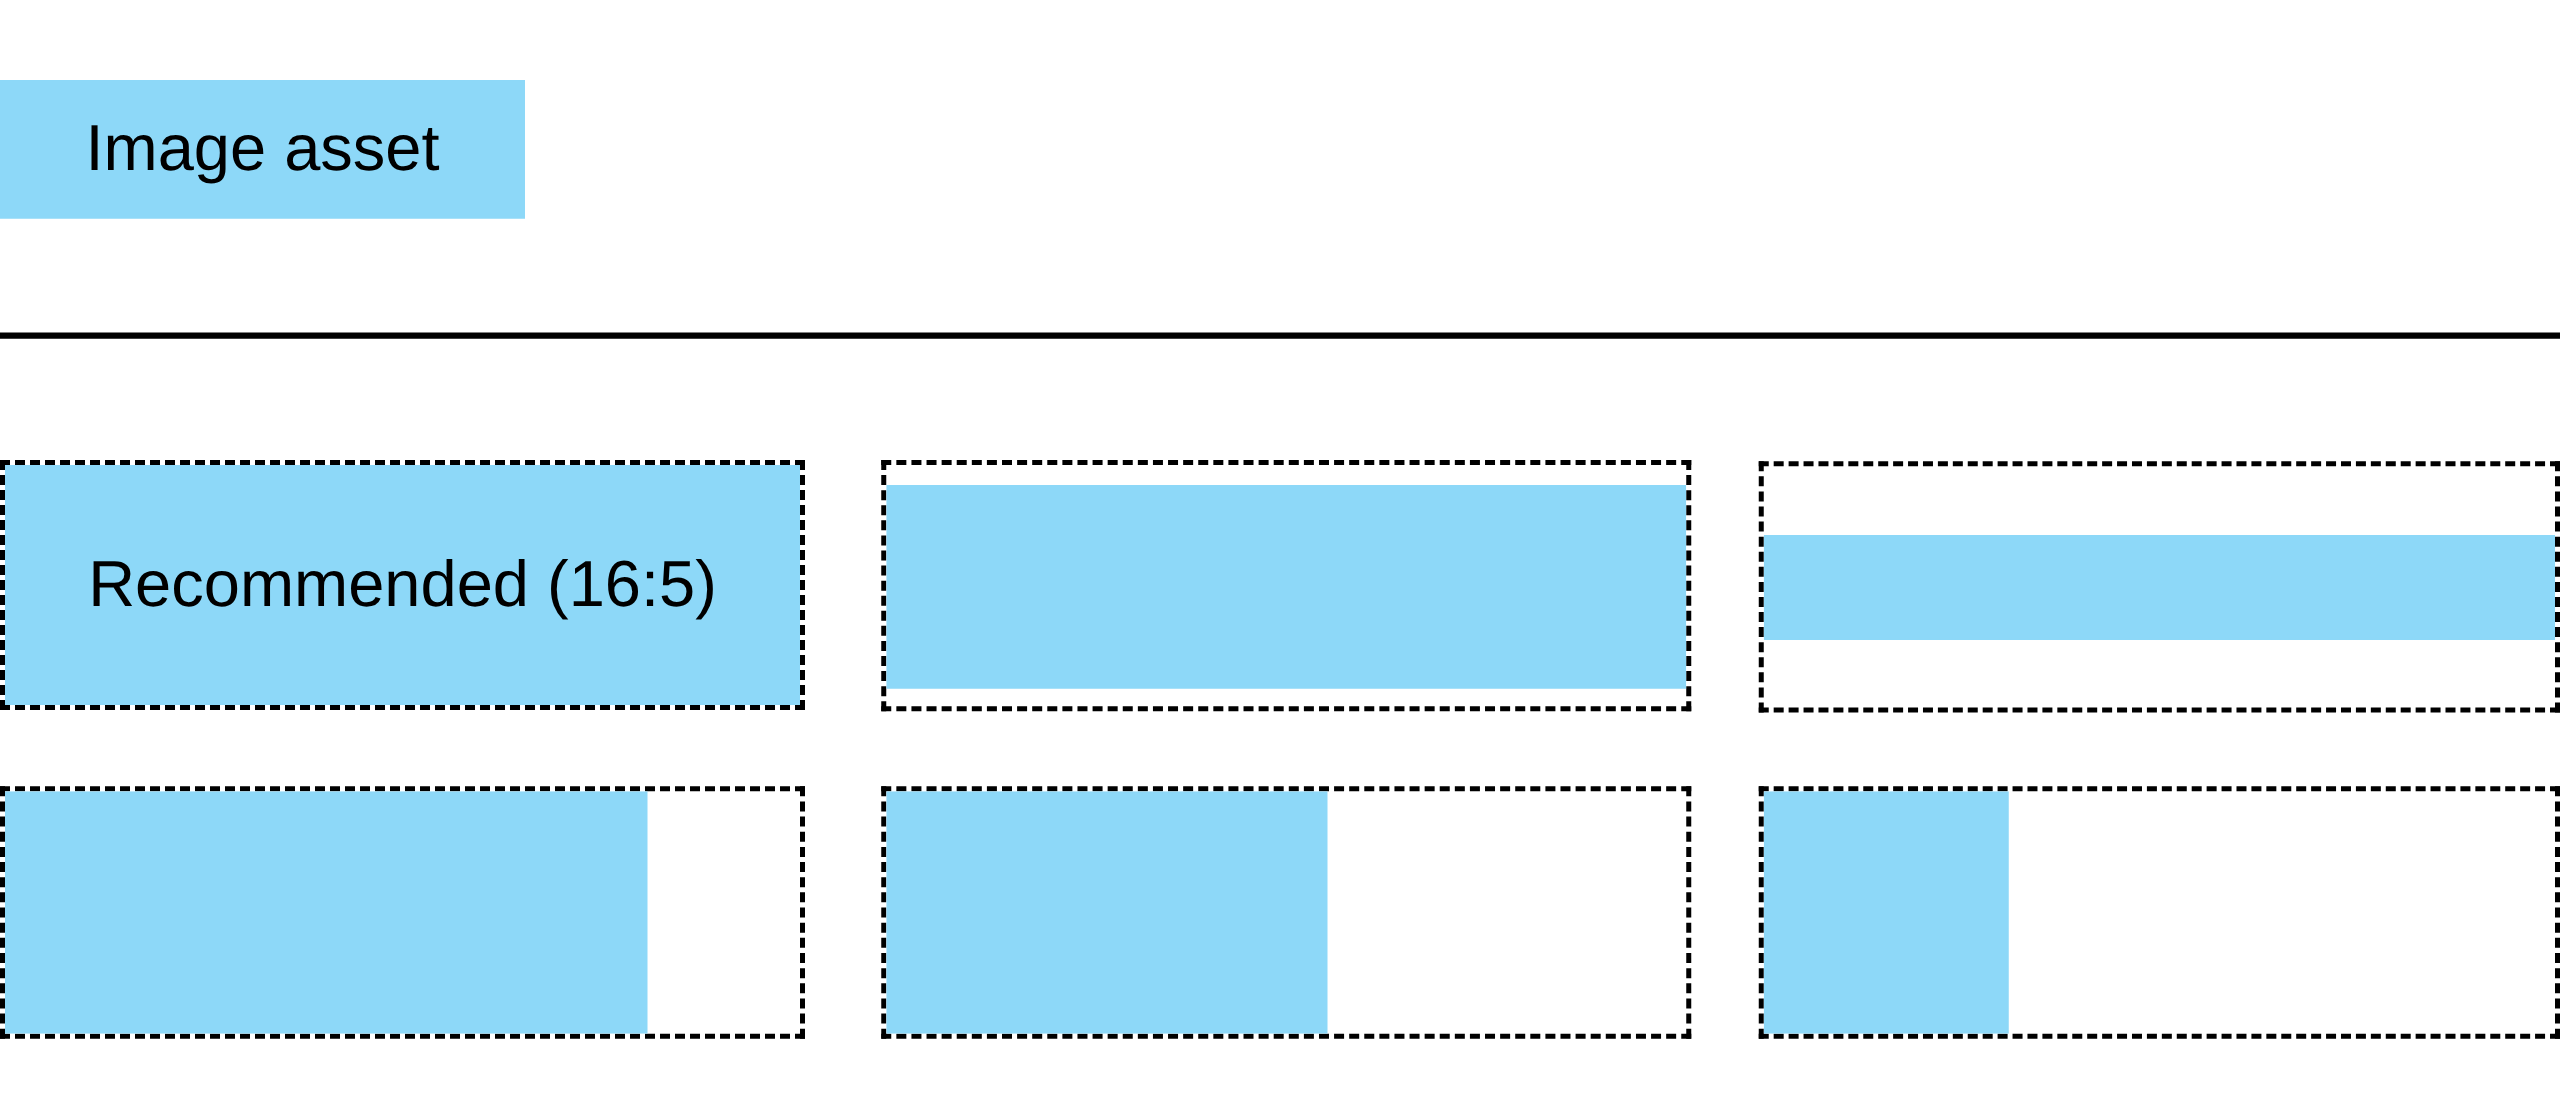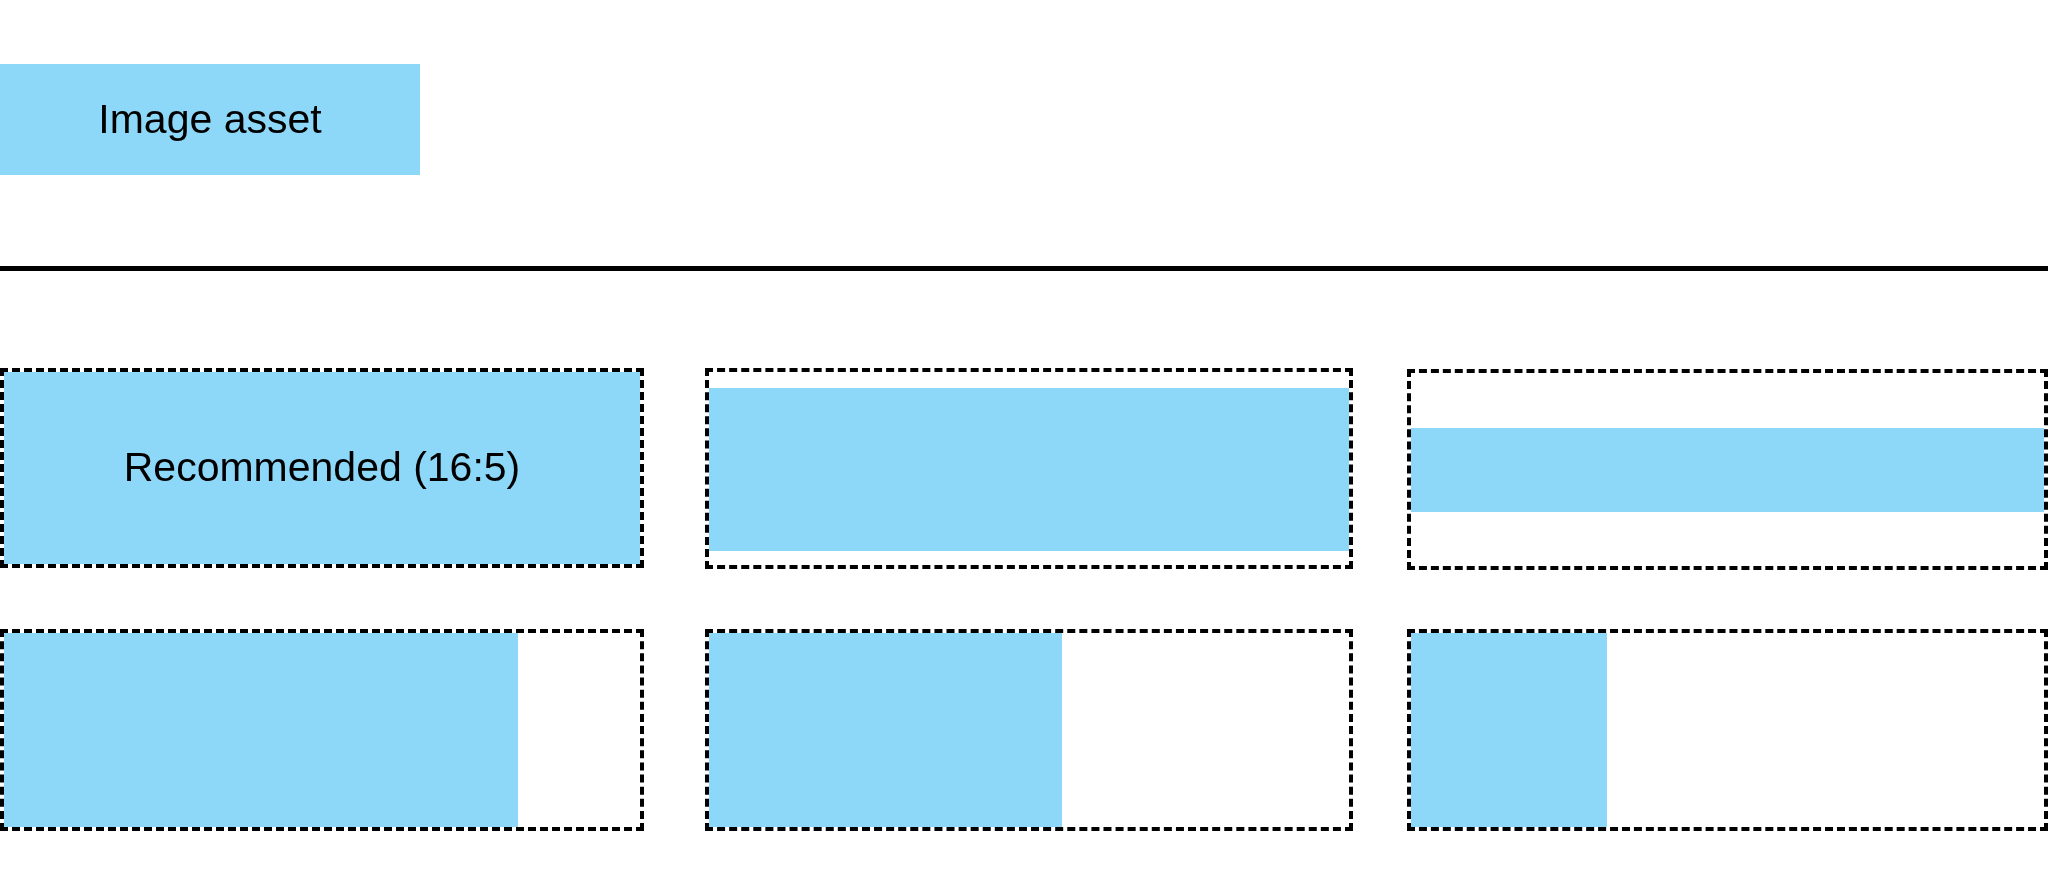--- a/index.html
+++ b/index.html
@@ -10,21 +10,21 @@
   .canvas {
     position: relative;
     width: 2048px;
     height: 896px;
     background: #ffffff;
     overflow: hidden;
     font-family: "Liberation Sans", sans-serif;
     color: #000000;
   }
   .diagram-label {
-    font-size: 41px;
+    font-size: 52px;
     line-height: 1.2;
     white-space: nowrap;
     color: #000000;
   }
   
   .legend-swatch {
     position: absolute;
     left: 0;
     top: 64px;
     width: 420px;

